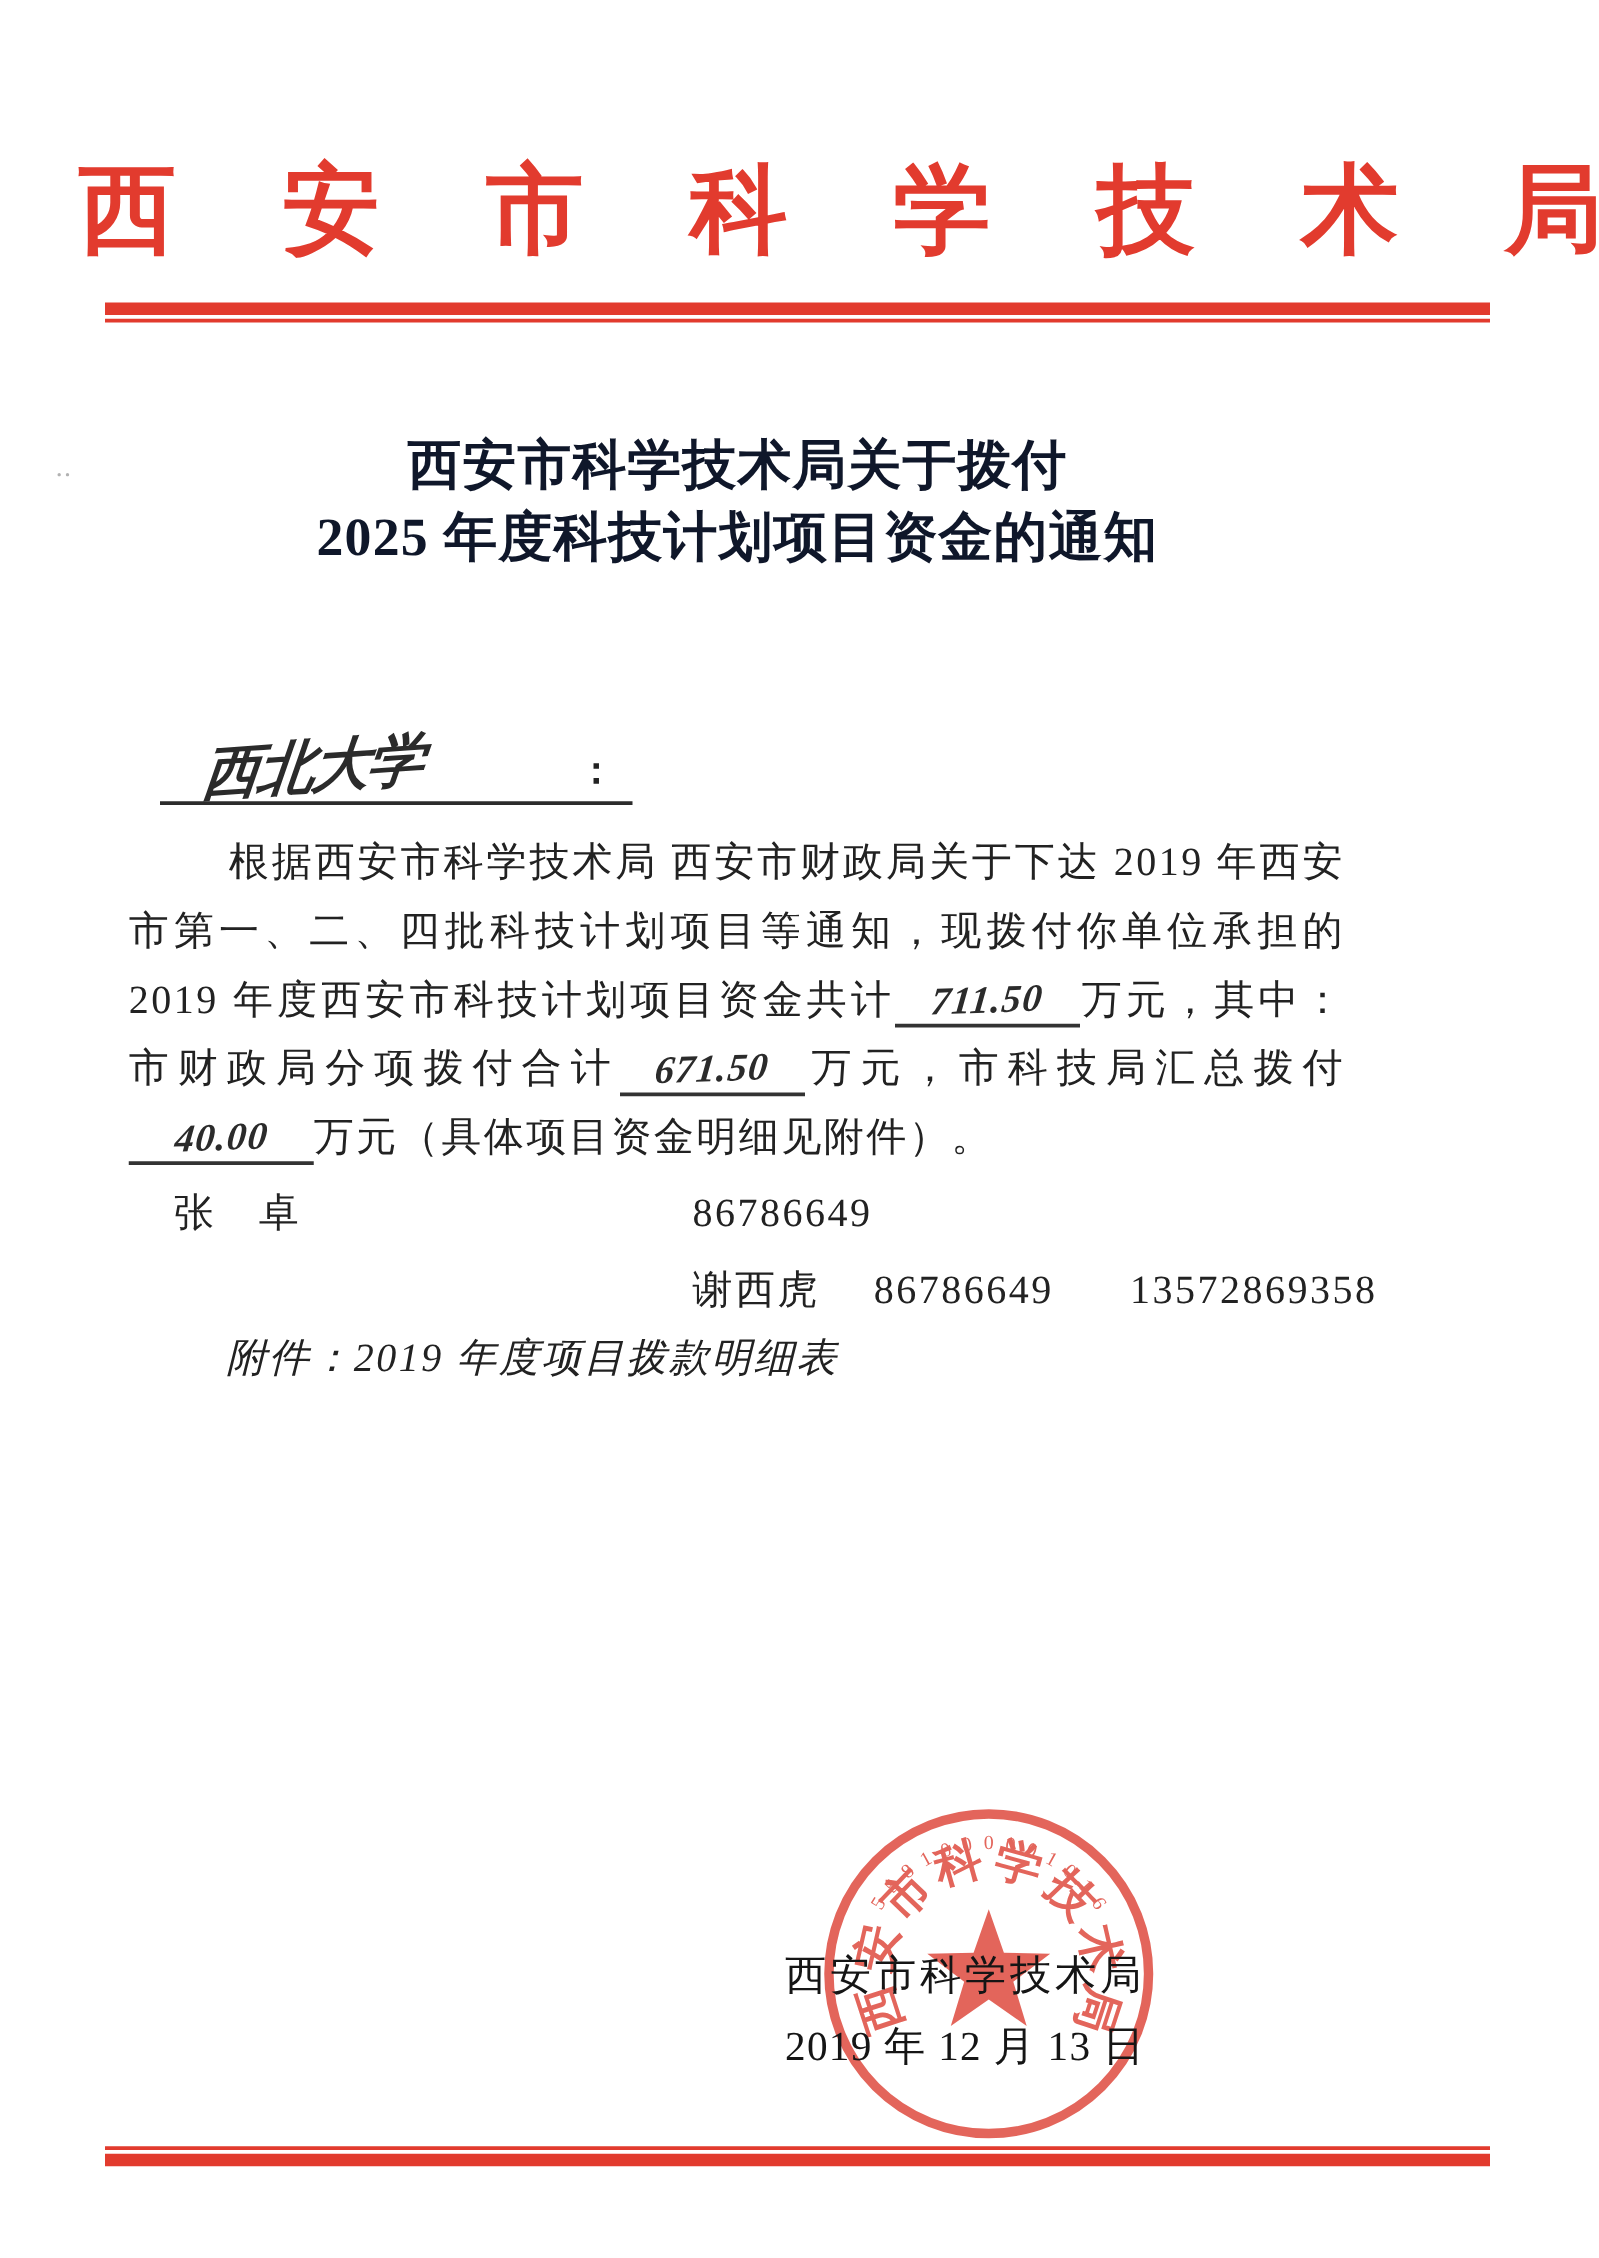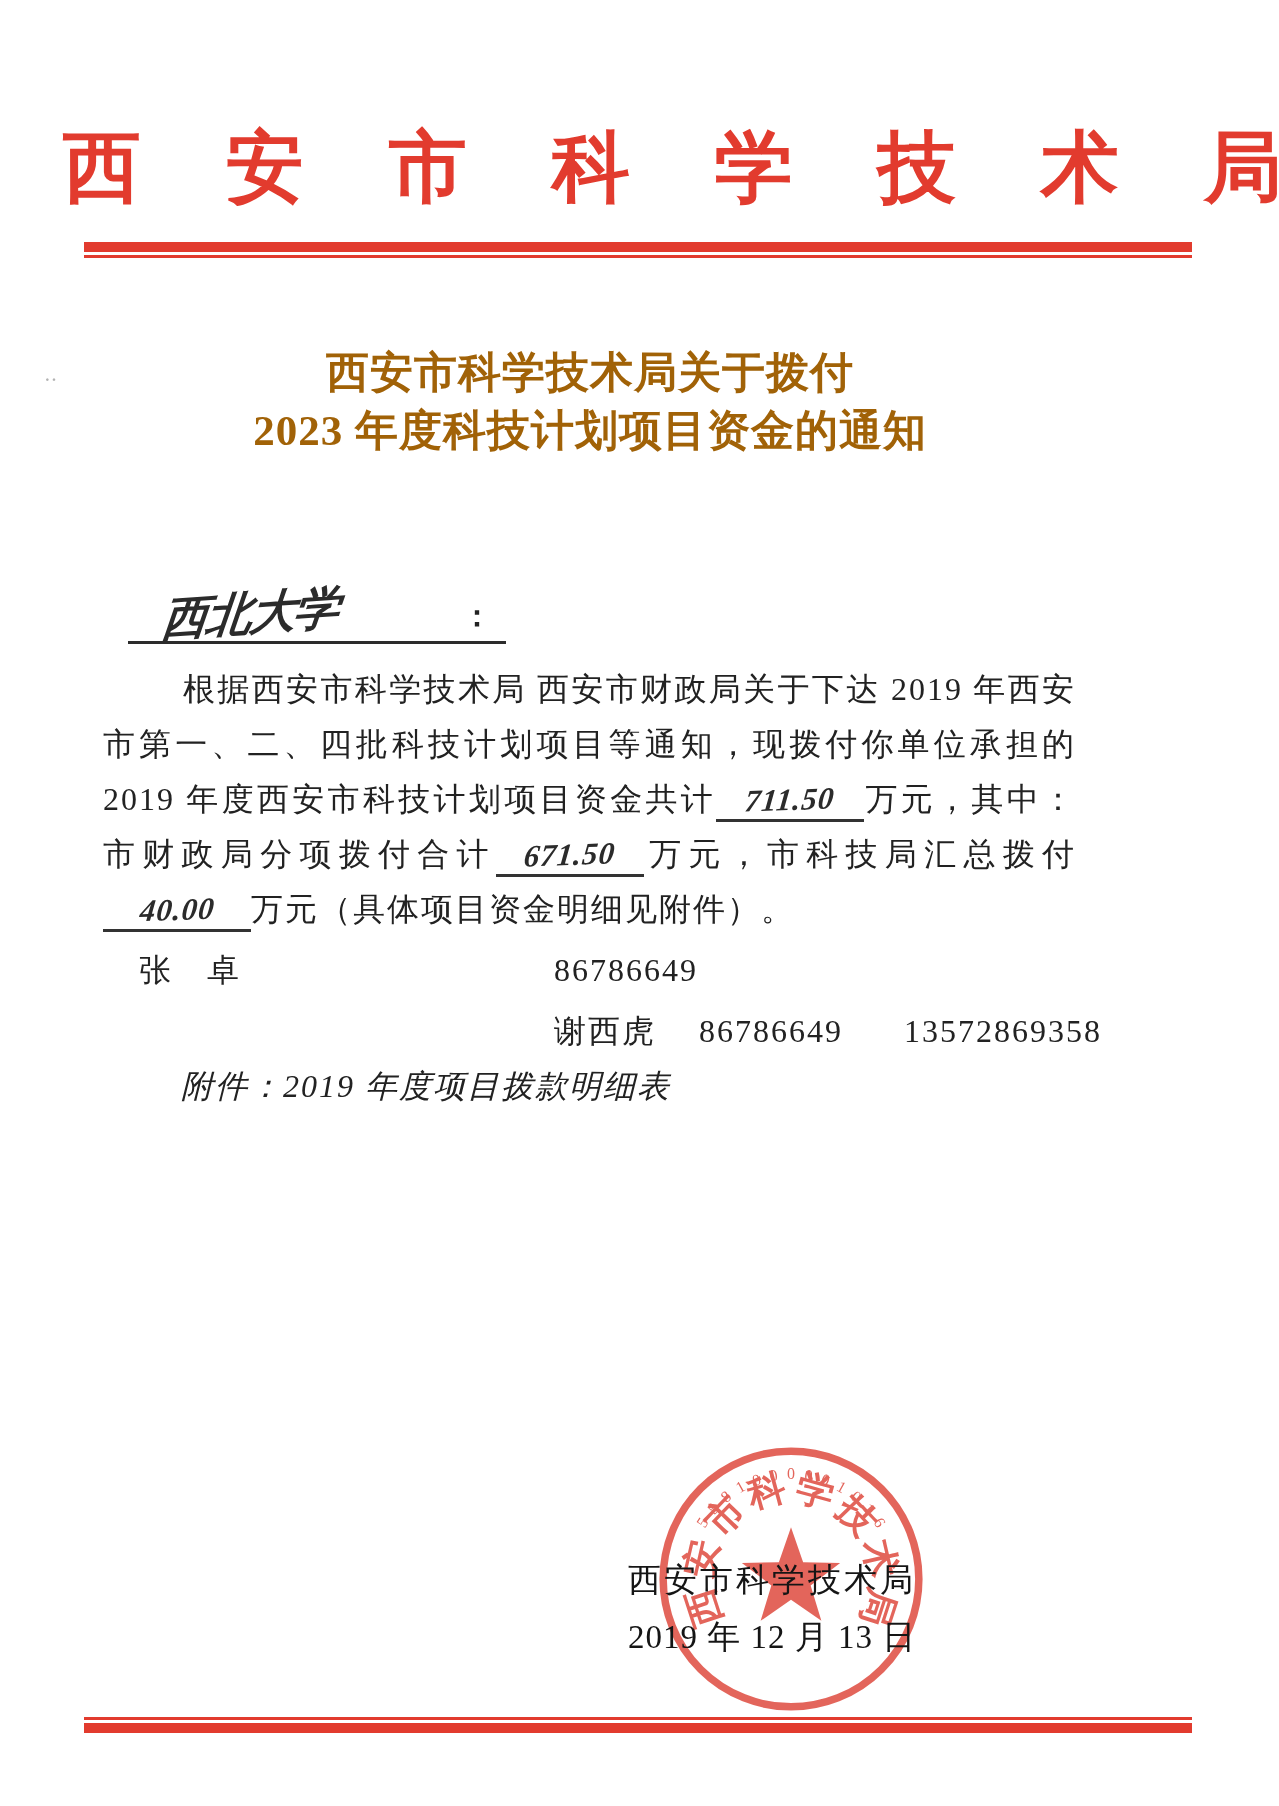--- a/index.html
+++ b/index.html
@@ -27,21 +27,21 @@
   }
   .rule-top{position:absolute;left:84px;top:242px;width:1108px;}
   .rule-top .bar{height:10px;background:var(--accent);}
   .rule-top .gap{height:3px;}
   .rule-top .line{height:3px;background:var(--accent);}
   
   .doc-title{
     position:absolute;left:30px;top:344px;width:1120px;
     text-align:center;font-weight:bold;
     font-size:43px;line-height:58px;
-    color:#a16207;
+    color:#0f172a;
     letter-spacing:1px;
   }
   .scan-dots{
     position:absolute;left:44px;top:362px;
     font-size:20px;color:#8a8a8a;opacity:.65;letter-spacing:3px;
   }
   
   .salutation{
     position:absolute;left:128px;top:586px;width:378px;height:58px;
     border-bottom:3px solid #2c2c2c;
@@ -117,21 +117,21 @@
 <div class="rule-top">
   <div class="bar"></div>
   <div class="gap"></div>
   <div class="line"></div>
 </div>
 
 <div class="scan-dots">‥</div>
 
 <div class="doc-title">
   <div>西安市科学技术局关于拨付</div>
-  <div>2023 年度科技计划项目资金的通知</div>
+  <div>2025 年度科技计划项目资金的通知</div>
 </div>
 
 <div class="salutation">
   <span class="hand-name">西北大学</span>
   <span class="colon">：</span>
 </div>
 
 <div class="body-text">
   <p><span>根据西安市科学技术局 西安市财政局关于下达 2019 年西安市第一、二、四批科技计划项目等通知，现拨付你单位承担的 2019 年度西安市科技计划项目资金共计</span><span class="blank"><span class="hand-num">711.50</span></span><span>万元，其中：市财政局分项拨付合计</span><span class="blank"><span class="hand-num">671.50</span></span><span>万元，市科技局汇总拨付</span><span class="blank"><span class="hand-num">40.00</span></span><span>万元（具体项目资金明细见附件）。</span></p>
 

